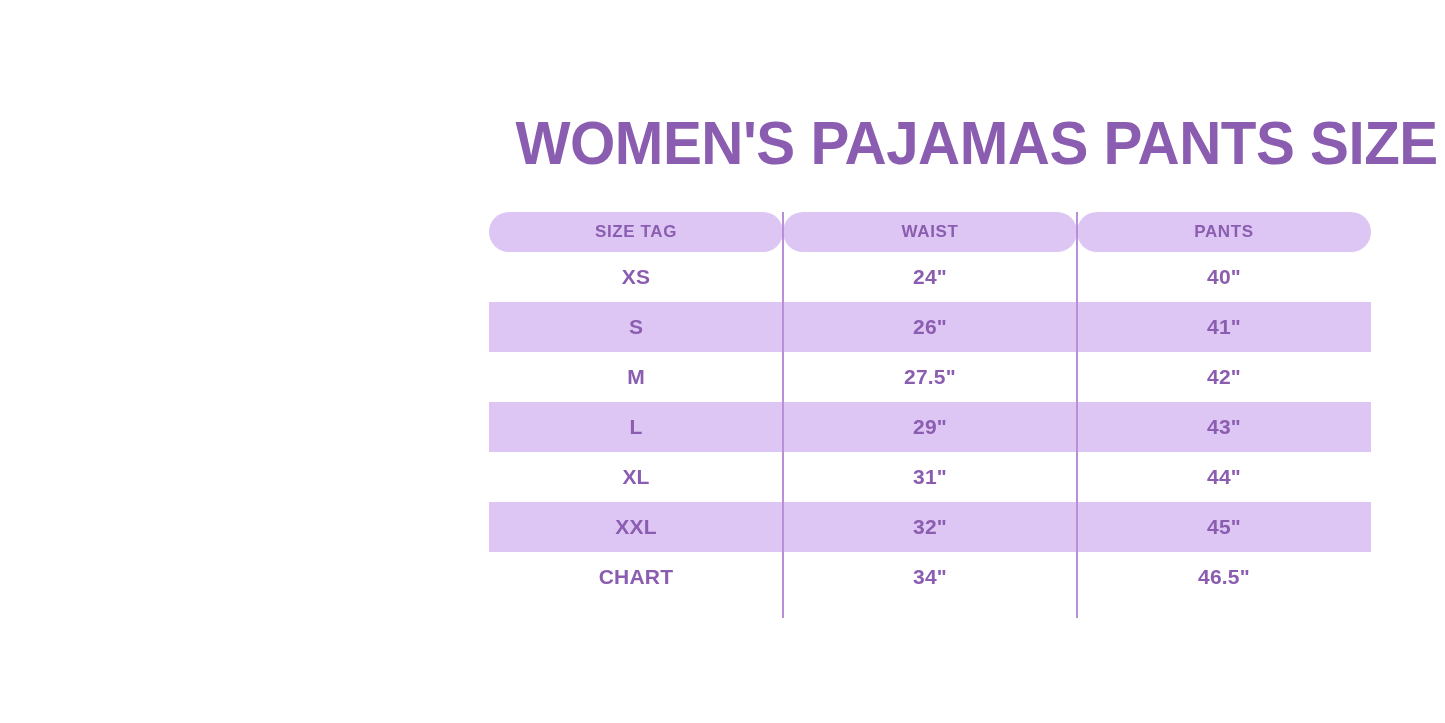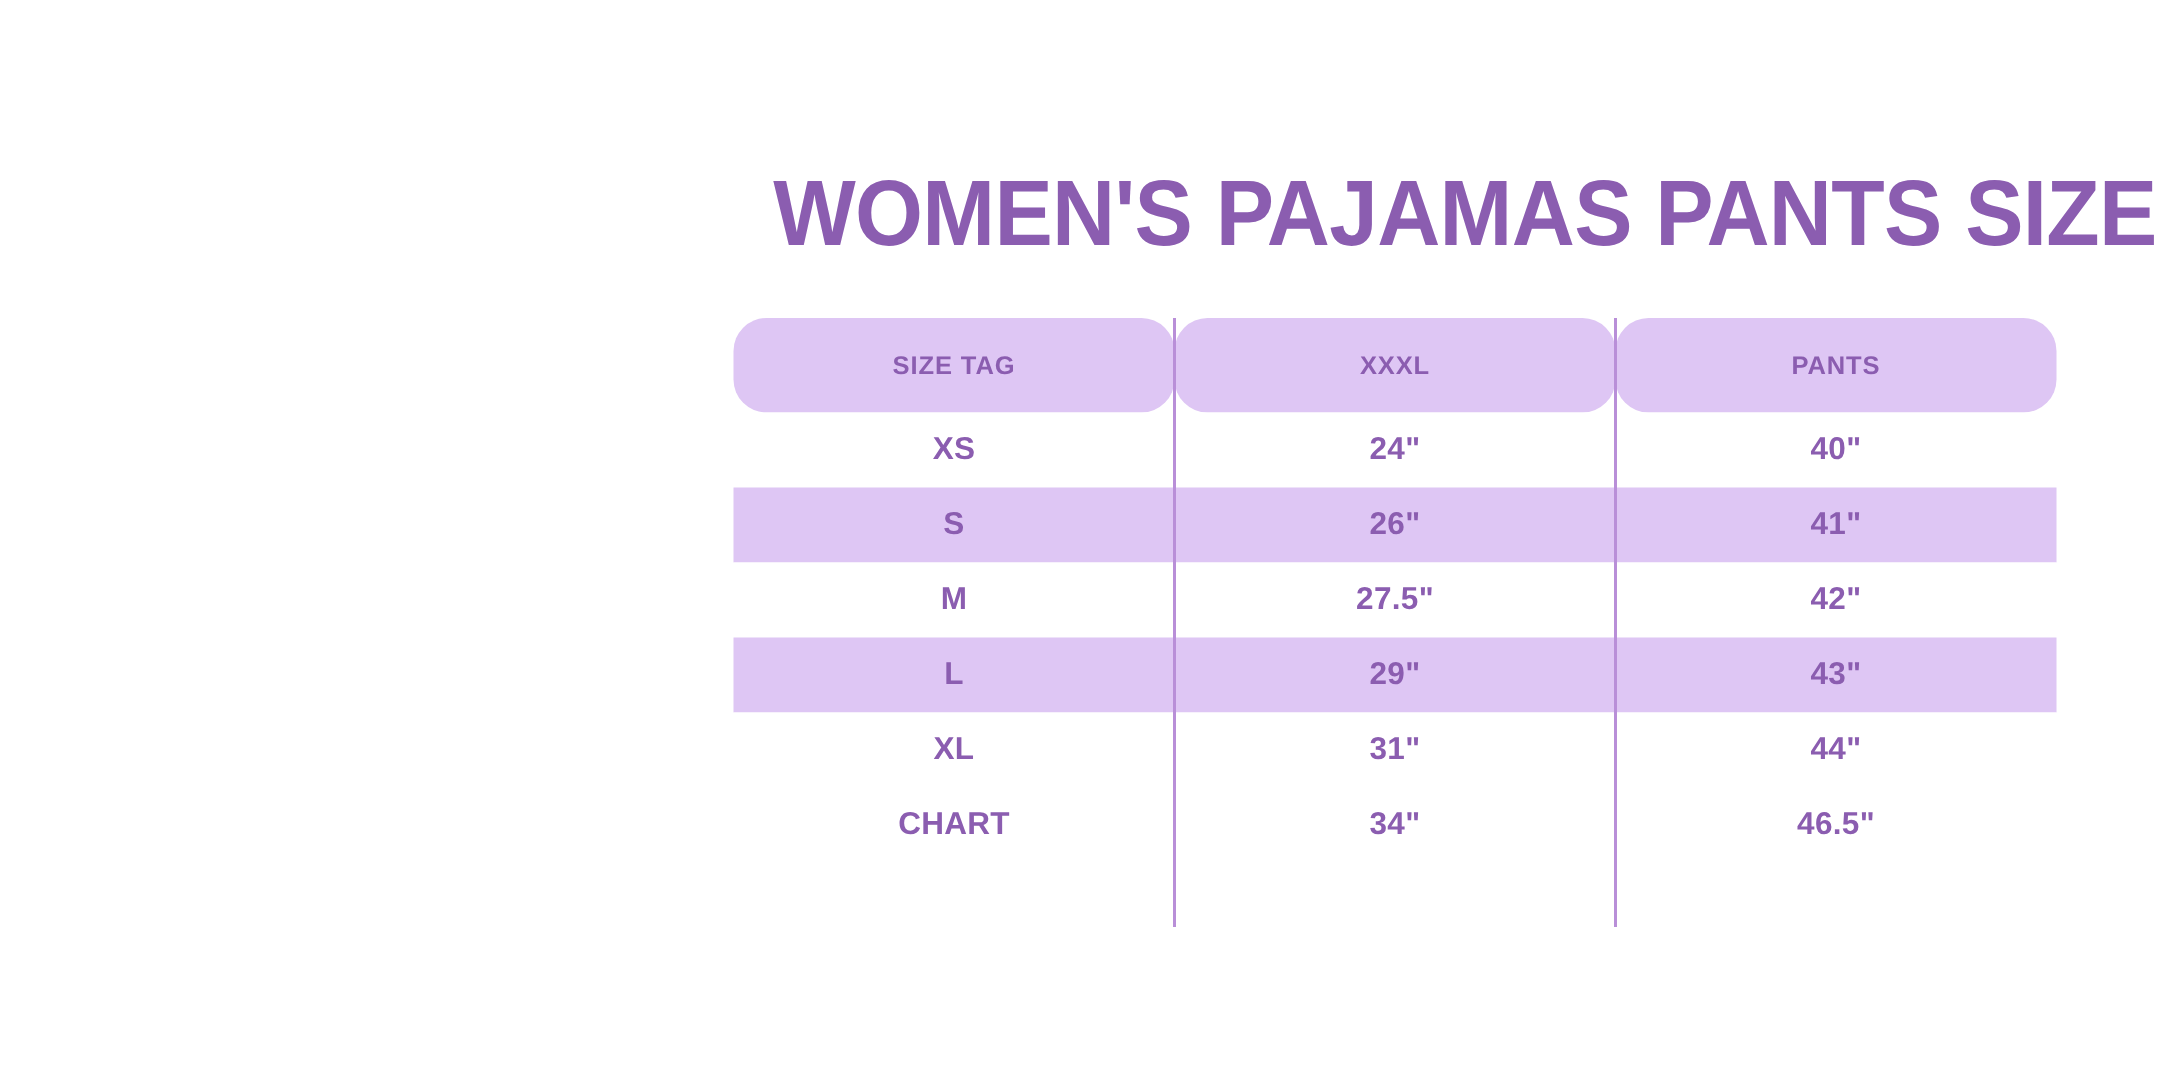--- a/index.html
+++ b/index.html
@@ -70,21 +70,21 @@
     color: #8b5db0;
     font-family: "Liberation Sans", sans-serif;
     font-weight: bold;
     border: none;
   }
 
   .size-table thead th {
     background: #dec6f4;
     font-size: 17px;
     letter-spacing: 0.6px;
-    height: 63px;
+    height: 40px;
     border-radius: 22px;
   }
 
   .size-table tbody td {
     font-size: 21px;
     letter-spacing: 0.2px;
     margin-top: 18px;
   }
 
   .size-table tbody tr.row-shaded td {
@@ -119,21 +119,21 @@
 
     <table class="size-table">
       <colgroup>
         <col class="col-size">
         <col class="col-waist">
         <col class="col-height">
       </colgroup>
       <thead>
         <tr>
           <th>SIZE TAG</th>
-          <th>XXXL</th>
+          <th>WAIST</th>
           <th>PANTS</th>
         </tr>
       </thead>
       <tbody>
         <tr class="row-plain">
           <td>XS</td>
           <td>24"</td>
           <td>40"</td>
         </tr>
         <tr class="row-shaded">
@@ -149,20 +149,25 @@
         <tr class="row-shaded">
           <td>L</td>
           <td>29"</td>
           <td>43"</td>
         </tr>
         <tr class="row-plain">
           <td>XL</td>
           <td>31"</td>
           <td>44"</td>
         </tr>
+        <tr class="row-shaded">
+          <td>XXL</td>
+          <td>32"</td>
+          <td>45"</td>
+        </tr>
         <tr class="row-plain">
           <td>CHART</td>
           <td>34"</td>
           <td>46.5"</td>
         </tr>
       </tbody>
     </table>
 
     <div class="col-divider divider-1"></div>
     <div class="col-divider divider-2"></div>

